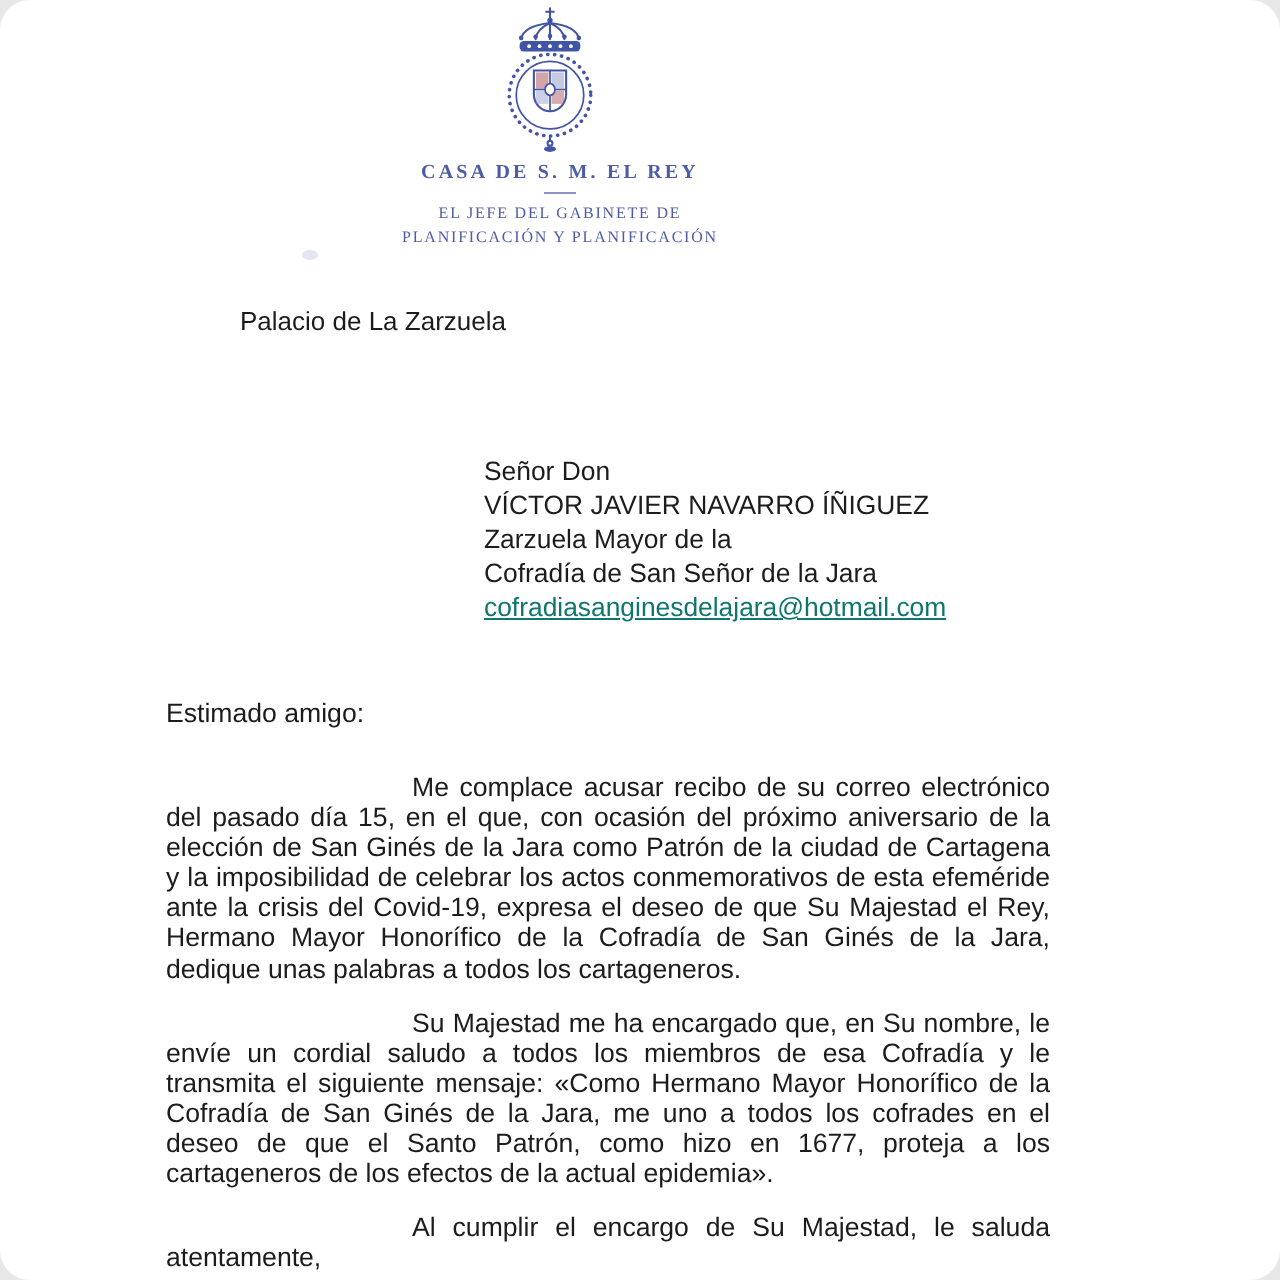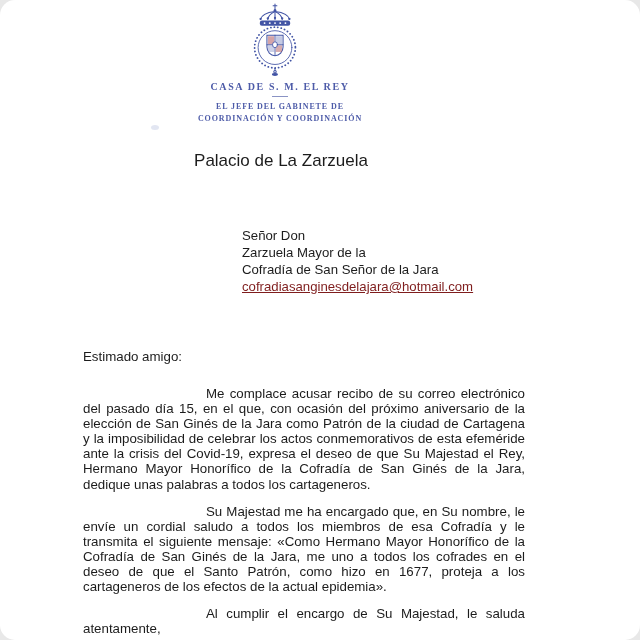--- a/index.html
+++ b/index.html
@@ -9,30 +9,30 @@
     font-family:"Liberation Sans","DejaVu Sans",sans-serif;color:#1c1c1c;border-radius:15px;
   }
   
   .crest{position:absolute;left:247px;top:3px;width:56px;height:74px;}
   .letterhead-text{
     position:absolute;left:120px;top:80px;width:320px;text-align:center;
     font-family:"Liberation Serif","DejaVu Serif",serif;color:#4d5ba8;
   }
   .org-name{font-size:10px;font-weight:bold;letter-spacing:1.6px;line-height:13px;}
   .lh-rule{width:16px;height:1px;background:#8a93c4;margin:3px auto 4px auto;}
-  .dept{font-size:8px;font-weight:bold;letter-spacing:0.9px;line-height:12px;}
+  .dept{font-size:8px;font-weight:normal;letter-spacing:0.9px;line-height:12px;}
   .smudge{position:absolute;left:151px;top:125px;width:8px;height:5px;border-radius:50%;
     background:rgba(95,115,185,0.18);}
   
-  .dateline{position:absolute;left:120px;top:152px;width:322px;text-align:center;
-    font-size:17px;line-height:17px;}
+  .dateline{position:absolute;left:120px;top:152px;width:322px;text-align:left;
+    font-size:13px;line-height:17px;}
   .hand22{vertical-align:-5px;margin:0 2px 0 4px;}
   
   .recipient{position:absolute;left:222px;top:227px;font-size:13.2px;line-height:17px;margin-left:20px;}
-  .recipient .email{color:#7f1d1d;text-decoration:underline;cursor:pointer;}
+  .recipient .email{color:#0f766e;text-decoration:underline;cursor:pointer;}
   
   .letter-body{position:absolute;left:83px;top:349px;width:442px;font-size:13.3px;}
   .greeting{line-height:15px;margin:0 0 22px 0;}
   .letter-body p{
     margin:0 0 12px 0;text-align:justify;text-indent:123px;line-height:15.1px;
   }
   .letter-body p:last-child{margin-bottom:0;}
 </style>
 </head>
 <body>
@@ -78,31 +78,32 @@
       <path d="M28 68.8 V71"></path>
       <circle cx="28" cy="72.4" r="1.3"></circle>
       <ellipse cx="28" cy="75.4" rx="3.2" ry="1.5" fill="#4254a5" stroke="none"></ellipse>
     </g>
   </svg>
 
   <div class="letterhead-text">
     <div class="org-name">CASA DE S. M. EL REY</div>
     <div class="lh-rule"></div>
     <div class="dept">EL JEFE DEL GABINETE DE</div>
-    <div class="dept">COORDINACIÓN Y COORDINACIÓN</div>
+    <div class="dept">PLANIFICACIÓN Y PLANIFICACIÓN</div>
   </div>
 
   <div class="smudge"></div>
 
   <div class="dateline">
     <div>Palacio de La Zarzuela</div>
   </div>
 
   <div class="recipient">
     <div>Señor Don</div>
+    <div>VÍCTOR JAVIER NAVARRO ÍÑIGUEZ</div>
     <div>Zarzuela Mayor de la</div>
     <div>Cofradía de San Señor de la Jara</div>
     <div><a class="email">cofradiasanginesdelajara@hotmail.com</a></div>
   </div>
 
   <div class="letter-body">
     <div class="greeting">Estimado amigo:</div>
     <p>Me complace acusar recibo de su correo electrónico del pasado día 15, en el que, con ocasión del próximo aniversario de la elección de San Ginés de la Jara como Patrón de la ciudad de Cartagena y la imposibilidad de celebrar los actos conmemorativos de esta efeméride ante la crisis del Covid-19, expresa el deseo de que Su Majestad el Rey, Hermano Mayor Honorífico de la Cofradía de San Ginés de la Jara, dedique unas palabras a todos los cartageneros.</p>
     <p>Su Majestad me ha encargado que, en Su nombre, le envíe un cordial saludo a todos los miembros de esa Cofradía y le transmita el siguiente mensaje: «Como Hermano Mayor Honorífico de la Cofradía de San Ginés de la Jara, me uno a todos los cofrades en el deseo de que el Santo Patrón, como hizo en 1677, proteja a los cartageneros de los efectos de la actual epidemia».</p>
     <p>Al cumplir el encargo de Su Majestad, le saluda atentamente,</p>

